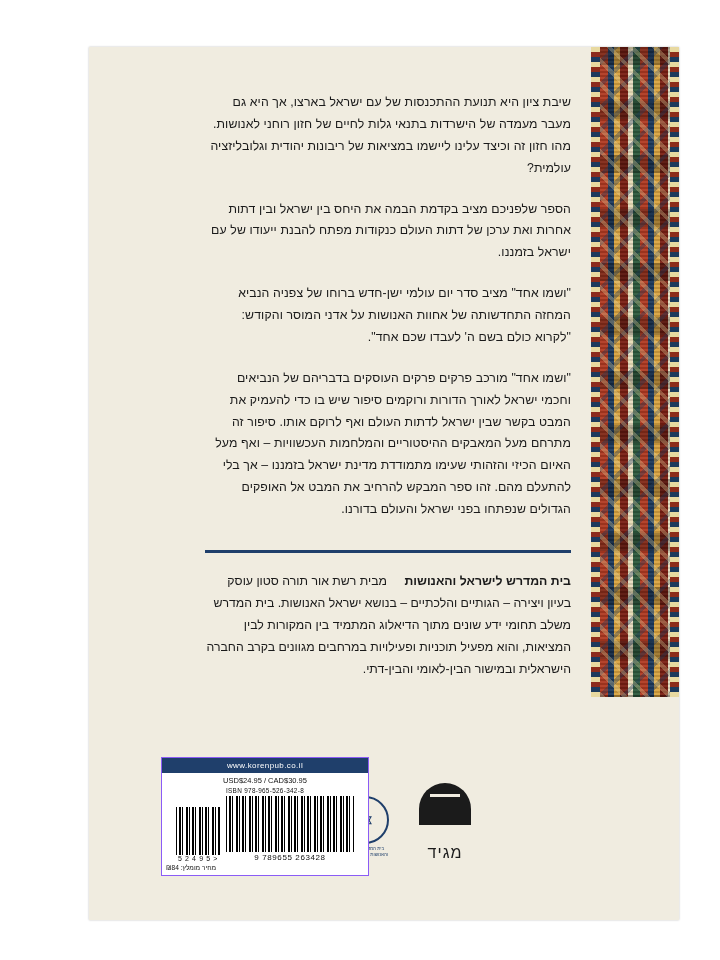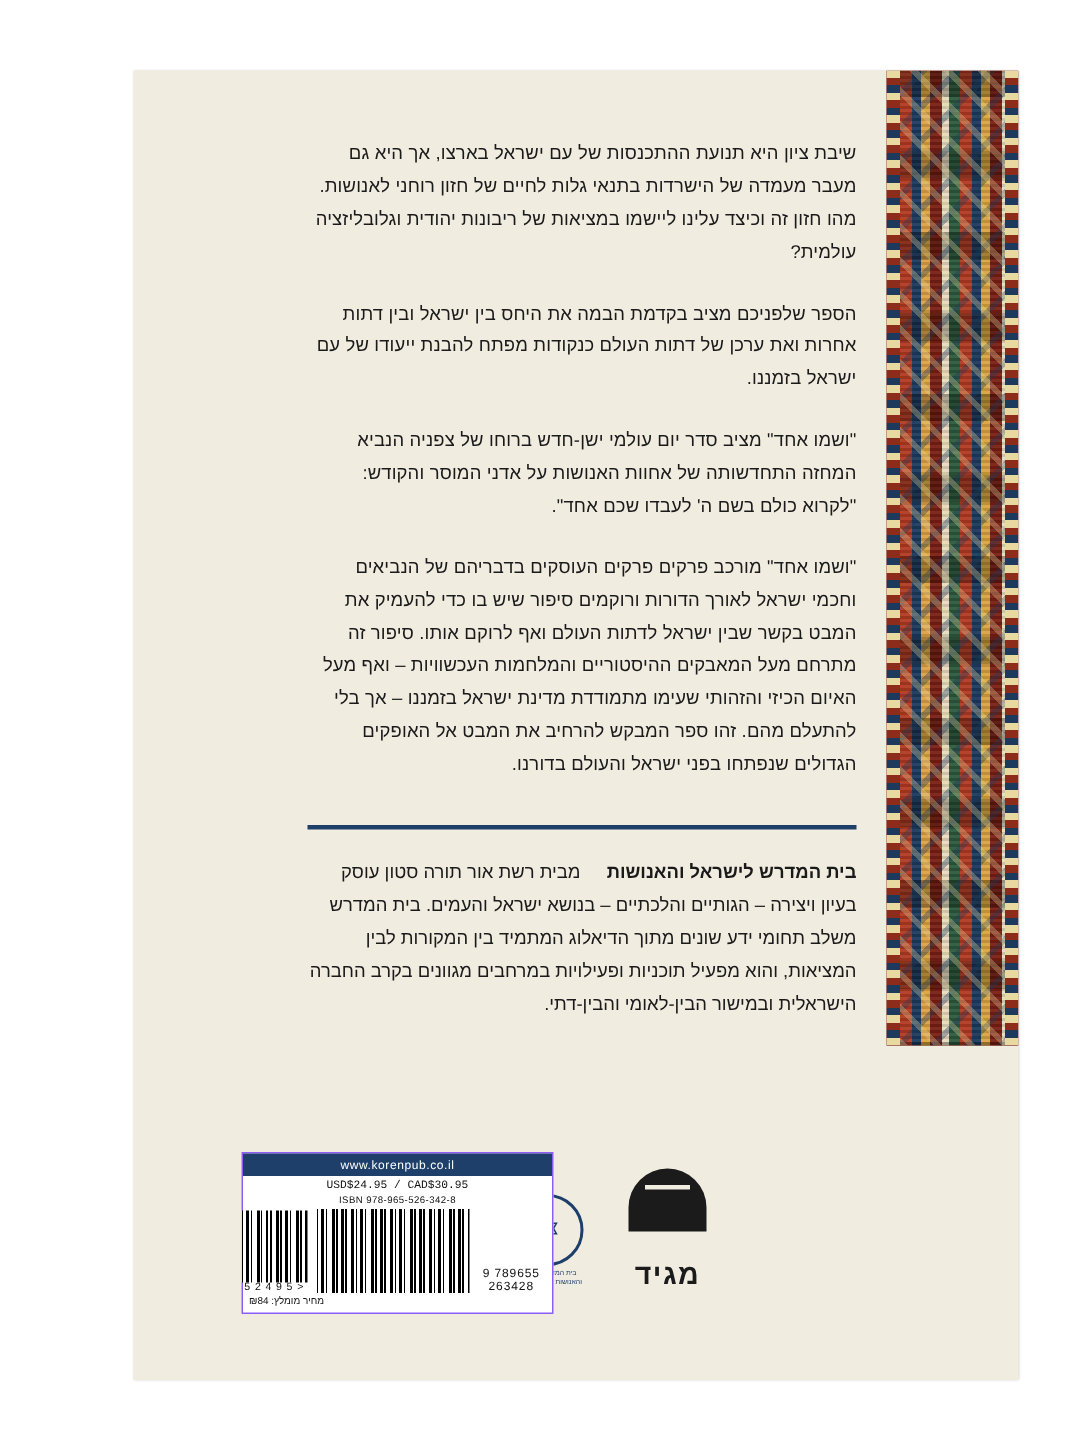--- a/index.html
+++ b/index.html
@@ -167,22 +167,22 @@
     content: "";
     position: absolute;
     left: 50%;
     transform: translateX(-50%);
     top: 11px;
     width: 30px;
     height: 3px;
     background: #f0ece0;
   }
   .logo-maggid .name {
-    font-size: 19px;
-    font-weight: bold;
+    font-size: 16px;
+    font-weight: normal;
     color: #1b1b1b;
     margin-top: 19px;
     letter-spacing: 1px;
   }
 
   
   .logo-round {
     position: absolute;
     right: 290px;
     bottom: 62px;
@@ -230,21 +230,20 @@
     padding: 3px 0;
     letter-spacing: 0.4px;
     direction: ltr;
   }
   .barcode-price {
     font-size: 7.5px;
     text-align: center;
     color: #111;
     padding: 3px 0 2px;
     direction: ltr;
-    font-family: Liberation Mono, monospace;
   }
   .barcode-isbn {
     font-size: 6.4px;
     text-align: center;
     color: #111;
     direction: ltr;
     letter-spacing: 0.3px;
     padding-bottom: 2px;
   }
   .bars-row {
@@ -281,21 +280,21 @@
     color: #111;
   }
   .barcode-note {
     font-size: 6.6px;
     text-align: left;
     padding: 2px 4px 0 4px;
     color: #111;
     direction: rtl;
   }
   .addon-wrap { display: flex; flex-direction: column; align-items: center; }
-  .main-wrap { display: flex; flex-direction: row; align-items: flex-end; }
+  .main-wrap { display: flex; flex-direction: column; align-items: center; }
 </style>
 </head>
 <body>
 
 <div class="page">
   <div class="cover">
 
     <div class="carpet">
       <div class="carpet-body"></div>
       <div class="carpet-motifs"></div>
@@ -306,21 +305,21 @@
     <div class="text-col">
       <p class="para">שיבת ציון היא תנועת ההתכנסות של עם ישראל בארצו, אך היא גם מעבר מעמדה של הישרדות בתנאי גלות לחיים של חזון רוחני לאנושות. מהו חזון זה וכיצד עלינו ליישמו במציאות של ריבונות יהודית וגלובליזציה עולמית?</p>
       <p class="para">הספר שלפניכם מציב בקדמת הבמה את היחס בין ישראל ובין דתות אחרות ואת ערכן של דתות העולם כנקודות מפתח להבנת ייעודו של עם ישראל בזמננו.</p>
       <p class="para">"ושמו אחד" מציב סדר יום עולמי ישן-חדש ברוחו של צפניה הנביא המחזה התחדשותה של אחוות האנושות על אדני המוסר והקודש: "לקרוא כולם בשם ה' לעבדו שכם אחד".</p>
       <p class="para tight">"ושמו אחד" מורכב פרקים פרקים העוסקים בדבריהם של הנביאים וחכמי ישראל לאורך הדורות ורוקמים סיפור שיש בו כדי להעמיק את המבט בקשר שבין ישראל לדתות העולם ואף לרוקם אותו. סיפור זה מתרחם מעל המאבקים ההיסטוריים והמלחמות העכשוויות – ואף מעל האיום הכיזי והזהותי שעימו מתמודדת מדינת ישראל בזמננו – אך בלי להתעלם מהם. זהו ספר המבקש להרחיב את המבט אל האופקים הגדולים שנפתחו בפני ישראל והעולם בדורנו.</p>
     </div>
 
     <div class="divider"></div>
 
     <div class="about">
-      <span class="bold-lead">בית המדרש לישראל והאנושות</span><span> מבית רשת אור תורה סטון עוסק בעיון ויצירה – הגותיים והלכתיים – בנושא ישראל והעמים. בית המדרש משלב תחומי ידע שונים מתוך הדיאלוג המתמיד בין המקורות לבין המציאות, והוא מפעיל תוכניות ופעילויות במרחבים מגוונים בקרב החברה הישראלית ובמישור הבין-לאומי והבין-דתי.</span>
+      <span class="bold-lead">בית המדרש לישראל והאנושות</span><span> מבית רשת אור תורה סטון עוסק בעיון ויצירה – הגותיים והלכתיים – בנושא ישראל האנושות. בית המדרש משלב תחומי ידע שונים מתוך הדיאלוג המתמיד בין המקורות לבין המציאות, והוא מפעיל תוכניות ופעילויות במרחבים מגוונים בקרב החברה הישראלית ובמישור הבין-לאומי והבין-דתי.</span>
     </div>
 
     <div class="bottom">
 
       <div class="logo-maggid">
         <div class="arch"></div>
         <div class="name">מגיד</div>
       </div>
 
       <div class="logo-round">

